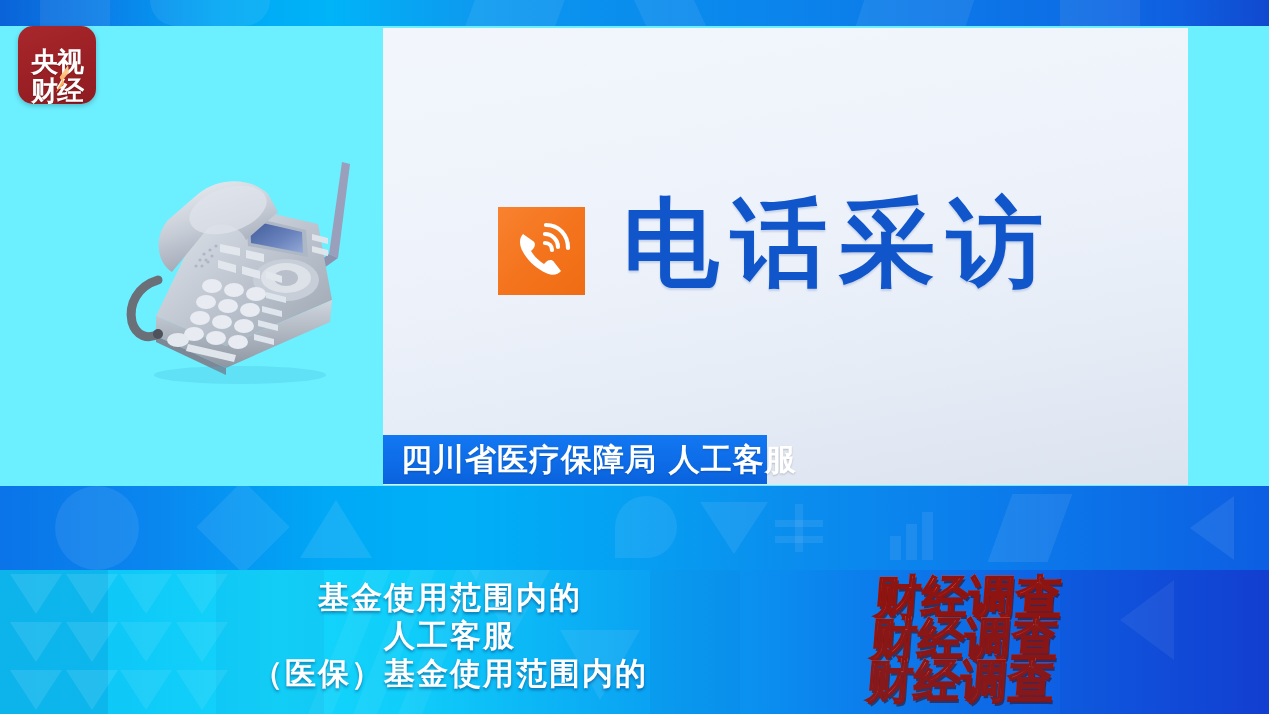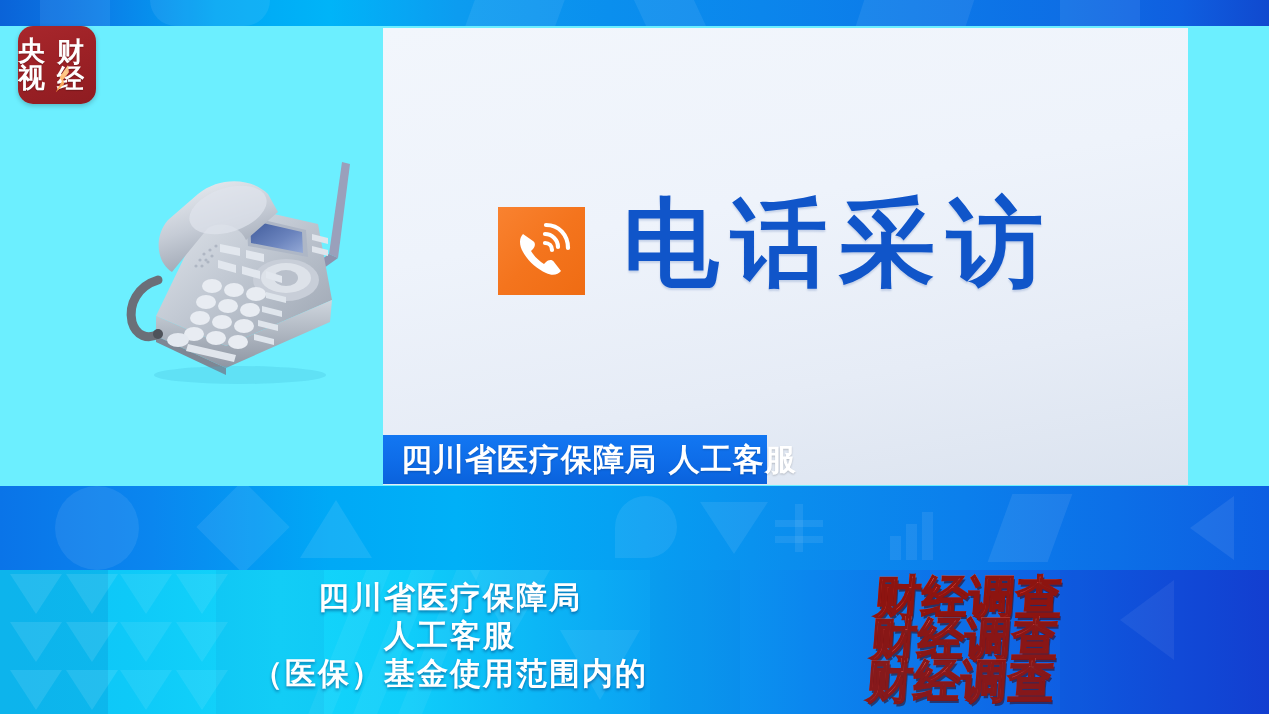--- a/index.html
+++ b/index.html
@@ -33,22 +33,22 @@
     background:#6cefff;
   }
 
   
   .logo {
     position:absolute; left:18px; top:26px;
     width:78px; height:78px;
     border-radius:15px;
     background:linear-gradient(160deg,#a8272c 0%,#9d2126 45%,#8e1c21 100%);
     box-shadow:0 2px 5px rgba(0,0,0,.22);
-    display:flex; 
-    align-items:center; justify-content:flex-start;
+    display:flex; flex-direction:column;
+    align-items:center; justify-content:flex-end;
     overflow:hidden;
   }
   .logo-line {
     color:#fff; font-weight:bold; line-height:1;
     letter-spacing:-1px;
     text-shadow:0 1px 1px rgba(0,0,0,.25);
     font-family:"DejaVu Sans","Liberation Sans",sans-serif;
   }
   .logo-l1 { font-size:27px; margin-bottom:2px; }
   .logo-l2 { font-size:27px; }
@@ -350,21 +350,21 @@
     <div class="ba-shape" style="left:330px;top:0;width:24px;height:180px;transform:skewX(-22deg);opacity:.55;"></div>
     <div class="ba-shape" style="left:375px;top:0;width:24px;height:180px;transform:skewX(-22deg);opacity:.55;"></div>
     <div class="ba-shape" style="left:420px;top:0;width:24px;height:180px;transform:skewX(-22deg);opacity:.55;"></div>
 
     <div class="ba-shape" style="left:470px;top:0;width:0;height:0;background:transparent;border-left:40px solid transparent;border-right:40px solid transparent;border-top:70px solid rgba(255,255,255,.07);"></div>
     <div class="ba-shape" style="left:560px;top:60px;width:0;height:0;background:transparent;border-left:40px solid transparent;border-right:40px solid transparent;border-top:70px solid rgba(255,255,255,.07);"></div>
     <div class="ba-shape" style="left:1120px;top:10px;width:0;height:0;background:transparent;border-top:40px solid transparent;border-bottom:40px solid transparent;border-right:54px solid rgba(255,255,255,.06);"></div>
   </div>
 
   <div class="subs">
-    <div class="sub-line">四川省医疗保障局</div>
+    <div class="sub-line">基金使用范围内的</div>
     <div class="sub-line">人工客服</div>
     <div class="sub-line">（医保）基金使用范围内的</div>
   </div>
 
   <div class="show-logo">
     <div class="show-line sl1">财经调查</div>
     <div class="show-line sl2">财经调查</div>
     <div class="show-line sl3">财经调查</div>
   </div>
 

